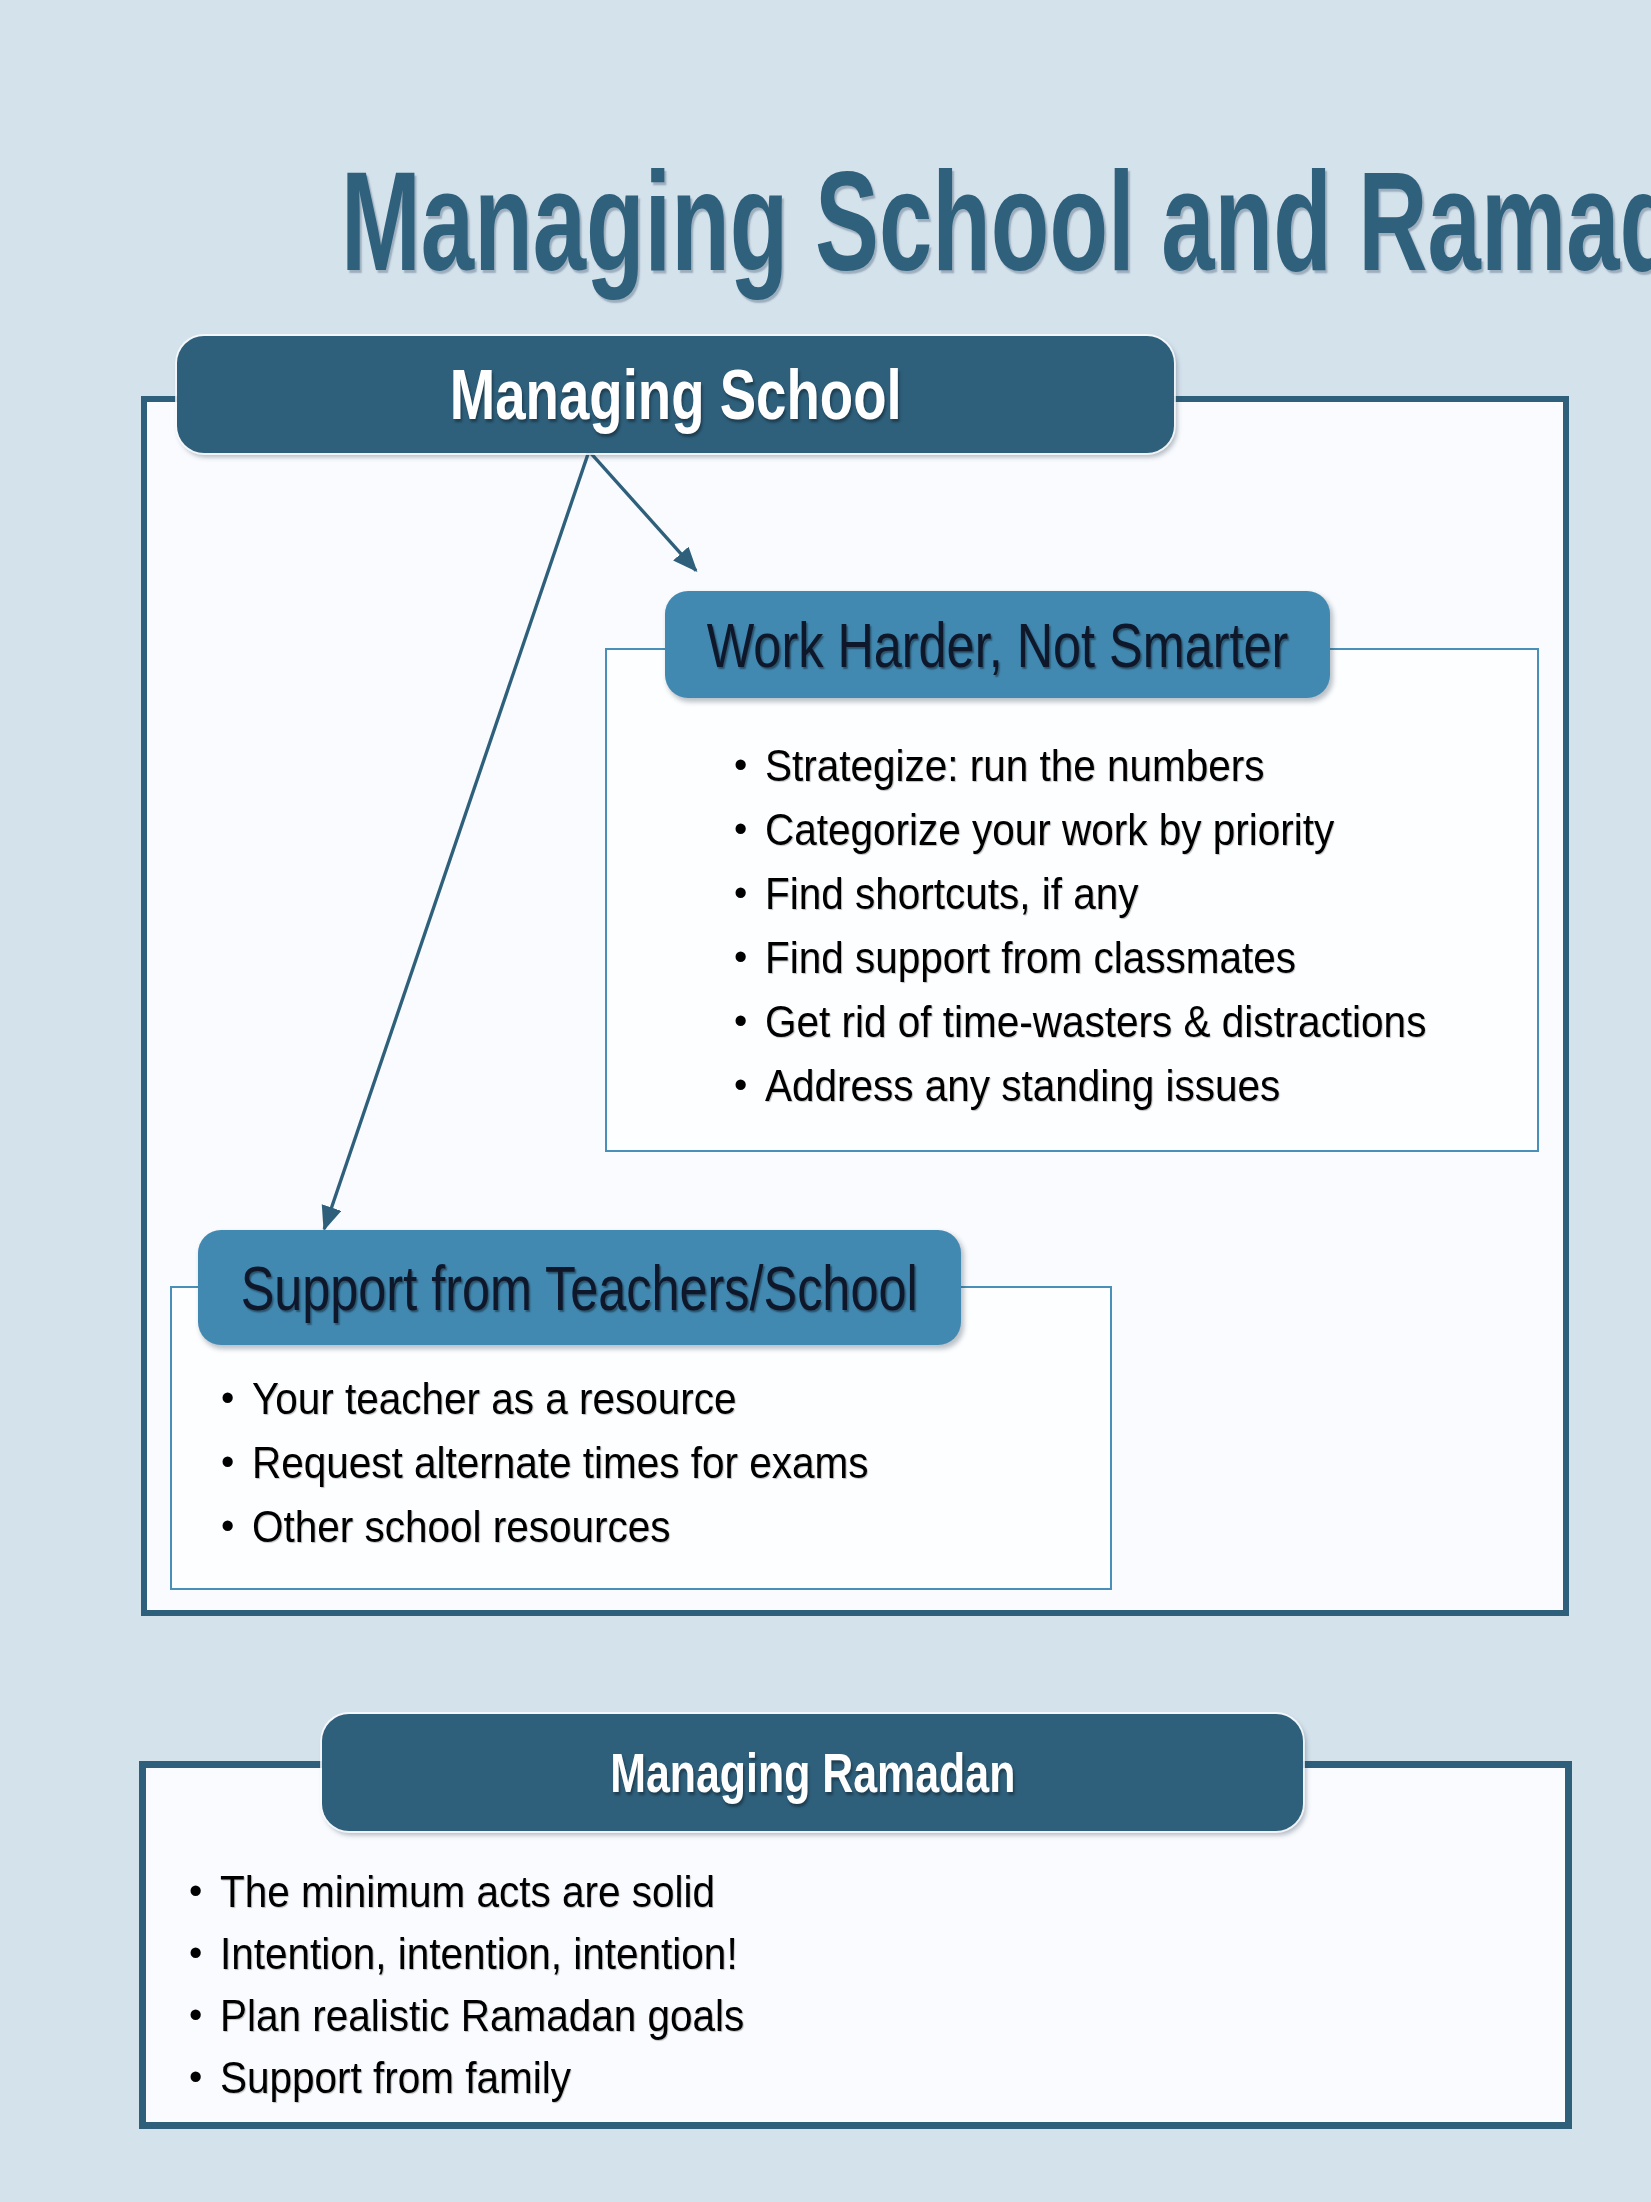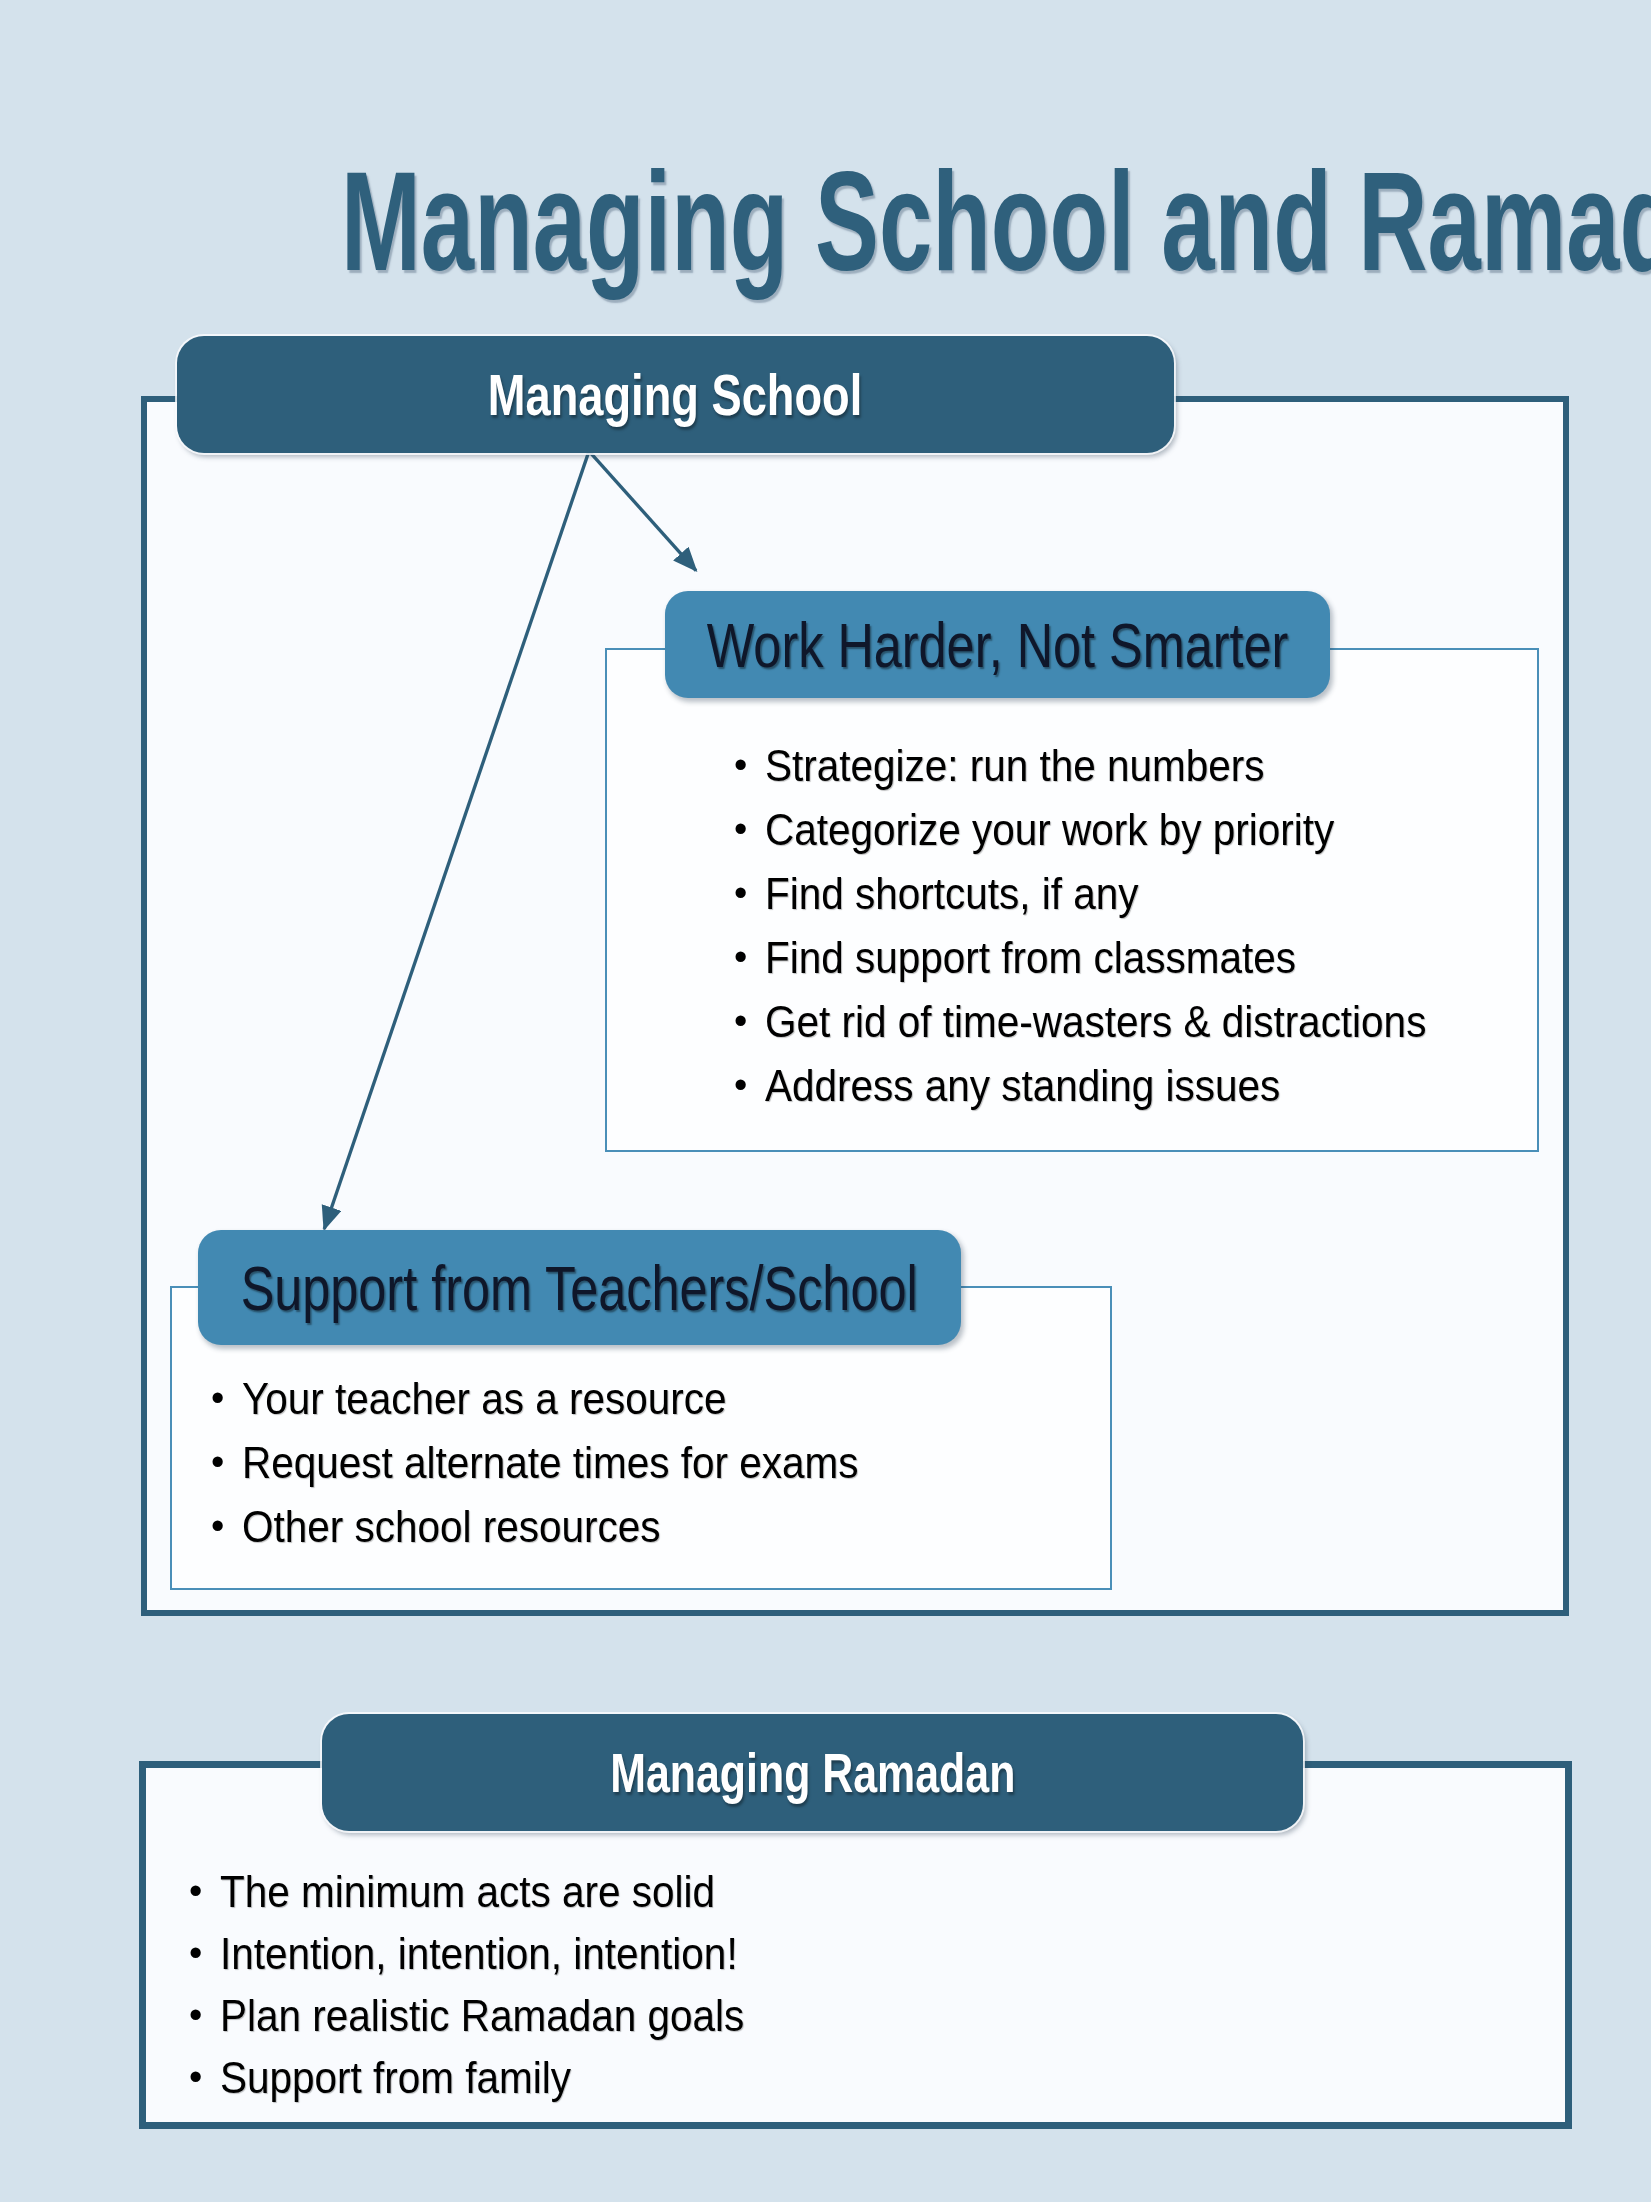--- a/index.html
+++ b/index.html
@@ -25,21 +25,21 @@
   .panel-ramadan{left:139px;top:1761px;width:1433px;height:368px;border-width:7.6px;}
   
   .arrows{position:absolute;left:0;top:0;z-index:2;}
   
   .hdr{
     position:absolute;box-sizing:border-box;z-index:4;
     display:flex;align-items:center;justify-content:center;white-space:nowrap;
   }
   .hdr-dark{
     background:#2e5f7b;border-radius:27px;color:#ffffff;
-    font-size:58px;font-weight:bold;
+    font-size:70px;font-weight:bold;
     box-shadow:0 0 0 1.9px rgba(250,252,254,.85),2.9px 3.8px 5.7px rgba(40,60,80,.35);
     text-shadow:1.9px 2.9px 2.9px rgba(0,0,0,.35);
   }
   .hdr-blue{
     background:#4289b2;border-radius:23px;color:#0f172a;
     font-size:63px;font-weight:normal;
     box-shadow:2.9px 3.8px 5.7px rgba(30,50,70,.30);
     text-shadow:1.9px 1.9px 1.9px rgba(0,0,0,.40);
   }
   .hdr-school{left:177px;top:336px;width:997px;height:117px;}
@@ -60,21 +60,21 @@
     content:"\2022";position:absolute;left:-31px;top:50%;
     transform:translateY(-52%);font-size:38px;color:#000;
   }
   .bullets .bt{
     display:inline-block;transform:scaleX(.92);transform-origin:left center;
     white-space:nowrap;text-shadow:1px 1px 1px rgba(0,0,0,.25);
   }
   .ul-work{left:741px;top:734px;width:822px;}
   .ul-work li{line-height:64px;height:64px;margin-left:24px;}
   .ul-support{left:242px;top:1367px;width:860px;}
-  .ul-support li{line-height:64px;height:64px;}
+  .ul-support li{line-height:64px;height:64px;margin-left:10px;}
   .ul-ramadan{left:220px;top:1861px;width:956px;}
   .ul-ramadan li{line-height:62px;height:62px;}
 </style>
 </head>
 <body>
 
 <div class="page">
 
   <h1 class="title"><span class="cx cx68">Managing School and Ramadan</span></h1>
 

